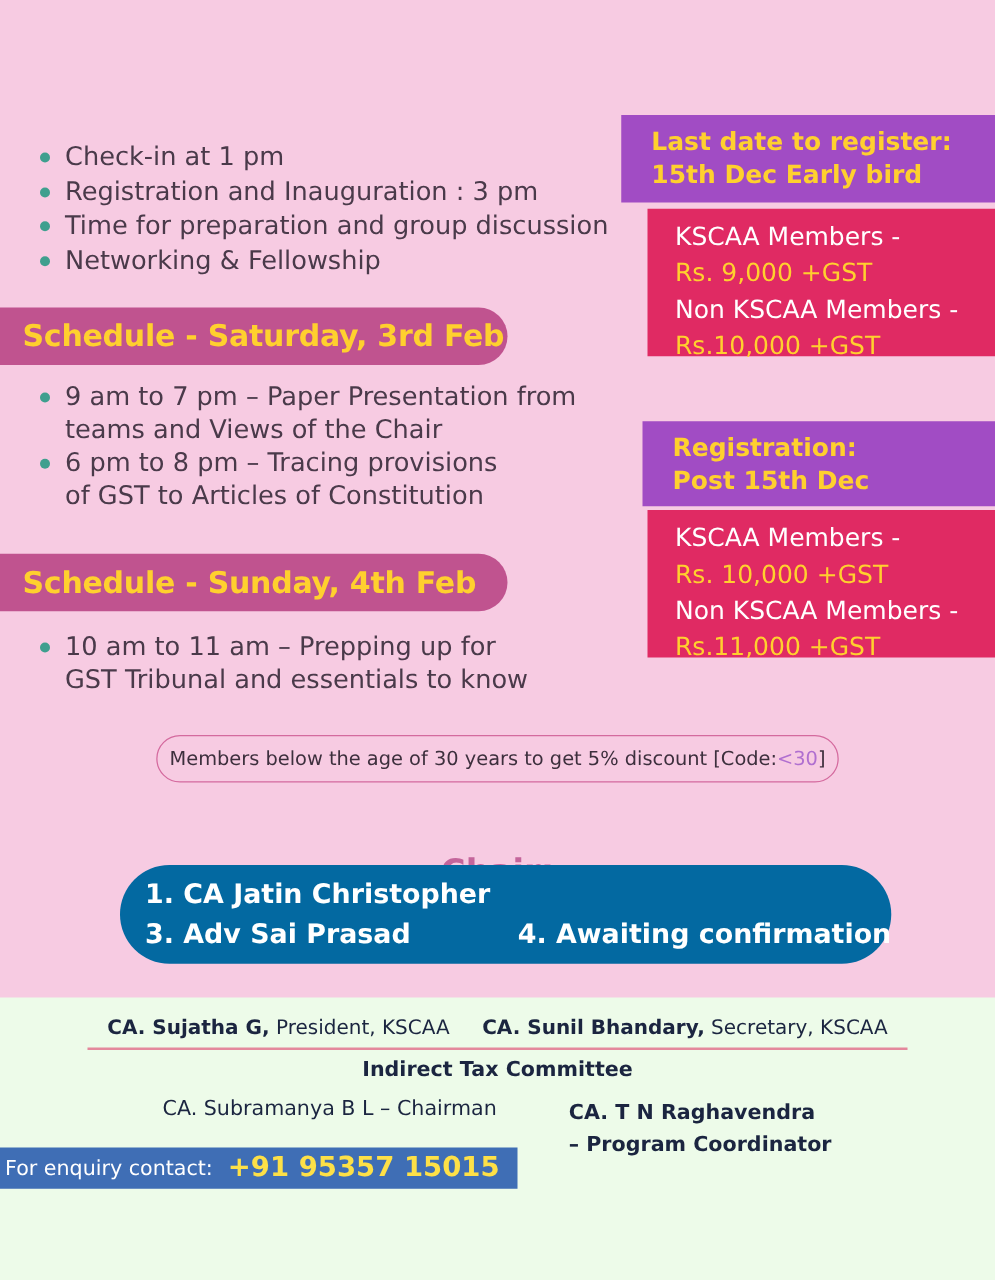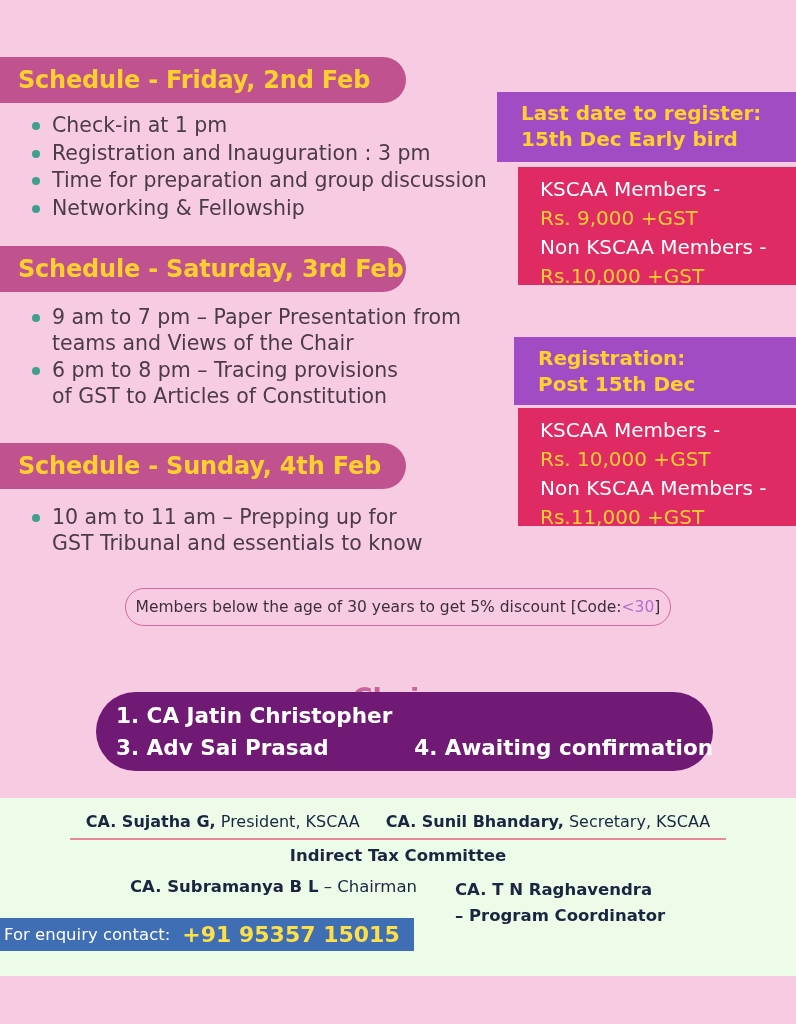--- a/index.html
+++ b/index.html
@@ -131,42 +131,42 @@
     font-size: 27px;
     font-weight: bold;
     color: #c4659b;
   }
   #chair-box {
     position: absolute;
     left: 96px;
     top: 692px;
     width: 617px;
     height: 79px;
-    background: #701a75;
+    background: #0369a1;
     border-radius: 40px;
     box-sizing: border-box;
     padding: 8px 0 0 0;
   }
   #chair-box .row {
     display: flex;
     color: #ffffff;
     font-size: 21.5px;
     font-weight: bold;
     line-height: 32px;
   }
   #chair-box .c1 { width: 300px; padding-left: 20px; box-sizing: border-box; }
   #chair-box .c2 { flex: 1; }
   #chair-box .row.r2 .c2 { text-align: right; padding-left: 6px; }
 
   
   #footer {
     position: absolute;
     left: 0; top: 798px;
     width: 796px;
-    height: 178px;
+    height: 226px;
     background: #edfbe9;
     overflow: hidden;
   }
   #office-row {
     position: absolute;
     left: 0; top: 14px;
     width: 796px;
     text-align: center;
     font-size: 16px;
     color: #1b2540;
@@ -190,21 +190,21 @@
     font-weight: bold;
     color: #1b2540;
   }
   #comm-left {
     position: absolute;
     left: 130px; top: 79px;
     font-size: 16.5px;
     color: #1b2540;
     white-space: nowrap;
   }
-  #comm-left .nm { font-weight: bold; }
+  #comm-left .nm { font-weight: normal; }
   #comm-right {
     position: absolute;
     left: 455px; top: 79px;
     font-size: 16.5px;
     color: #1b2540;
     font-weight: bold;
     line-height: 26px;
     white-space: pre-line;
   }
   #contact {
@@ -226,23 +226,20 @@
     font-size: 22px;
     font-weight: bold;
     margin-left: 12px;
   }
 </style>
 </head>
 <body>
 
 <div id="poster">
 
-  <div class="sched-bar" style="top:57px; width:406px;">
-    <span class="label">Schedule - Friday, 2nd Feb</span>
-  </div>
   <ul class="sched-list" style="top:113px;">
     <li><span class="dot"></span><span>Check-in at 1 pm</span></li>
     <li><span class="dot"></span><span>Registration and Inauguration : 3 pm</span></li>
     <li><span class="dot"></span><span>Time for preparation and group discussion</span></li>
     <li><span class="dot"></span><span>Networking &amp; Fellowship</span></li>
   </ul>
 
   <div class="sched-bar" style="top:246px; width:406px;">
     <span class="label">Schedule - Saturday, 3rd Feb</span>
   </div>

